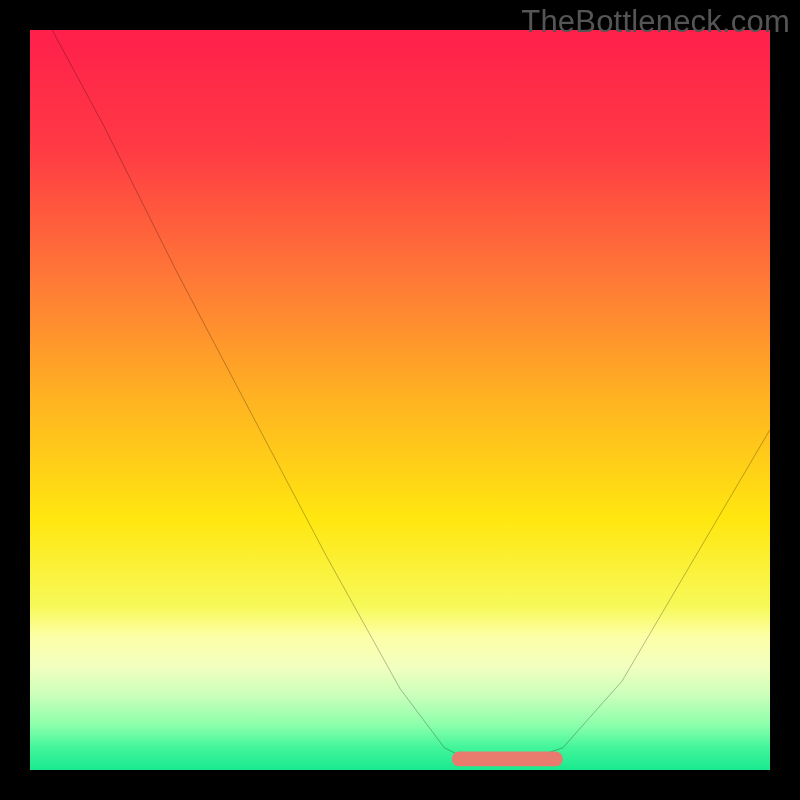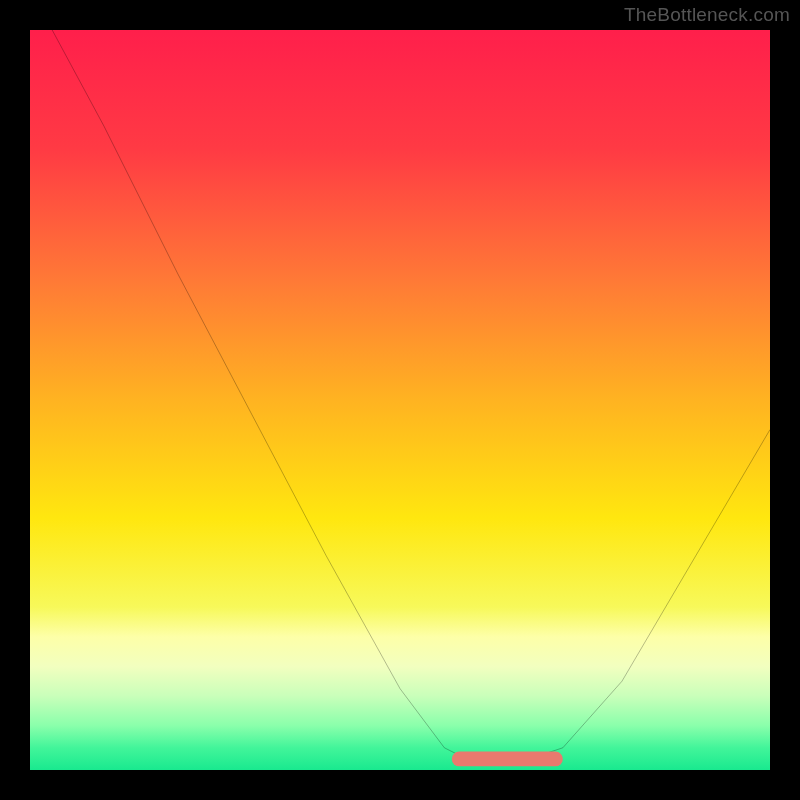--- a/index.html
+++ b/index.html
@@ -15,21 +15,21 @@
     position: relative;
     width: 800px;
     height: 800px;
     background: #000;
   }
   .watermark {
     position: absolute;
     top: 4px;
     right: 10px;
     color: #555;
-    font-size: 19px;
+    font-size: 31px;
     font-weight: 500;
     letter-spacing: 0.2px;
     z-index: 40;
     text-align: right;
   }
   
   .plot {
     position: absolute;
     left: 30px;
     top: 30px;

